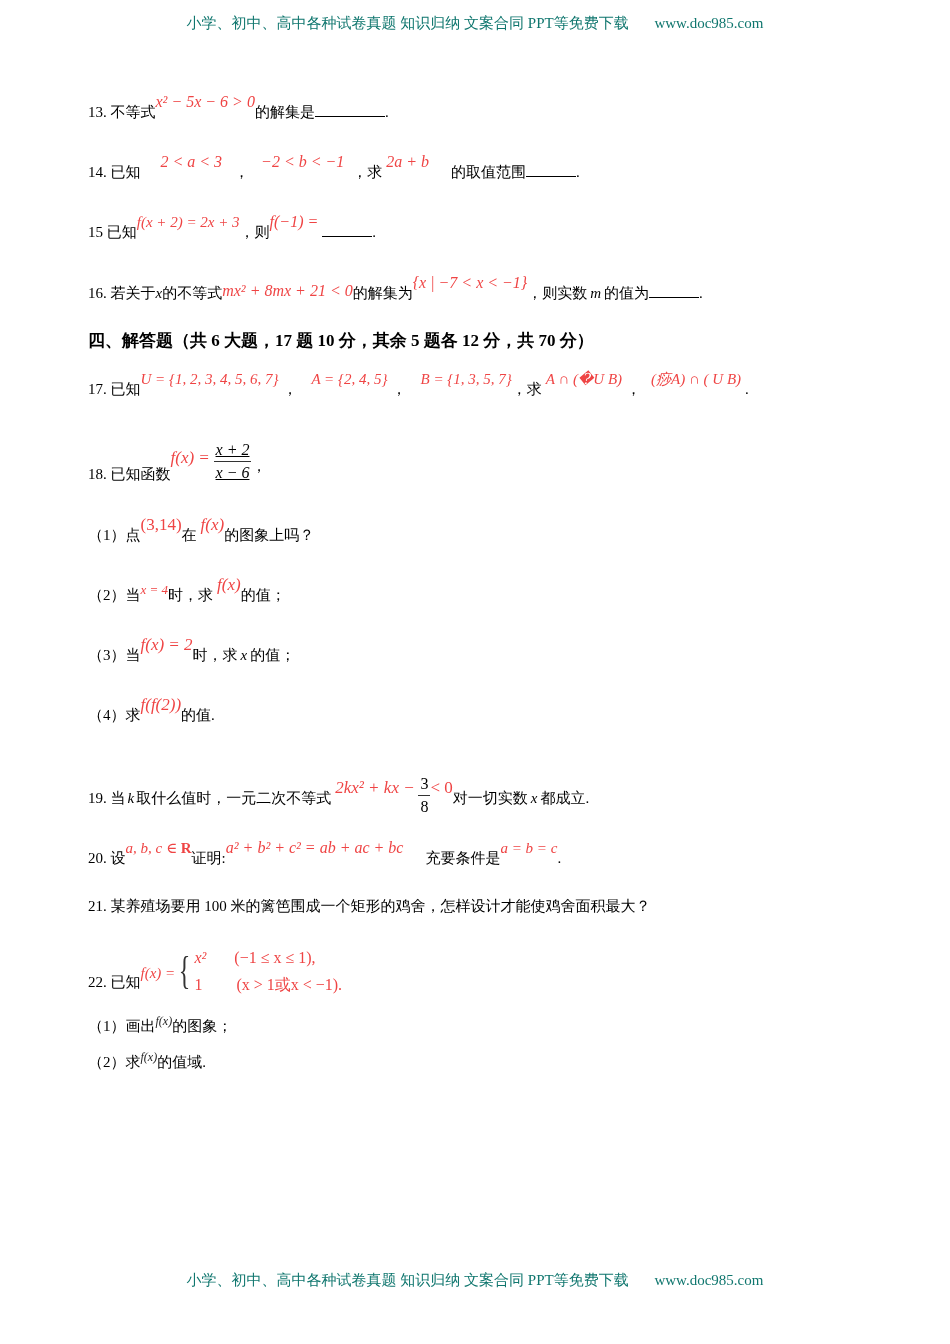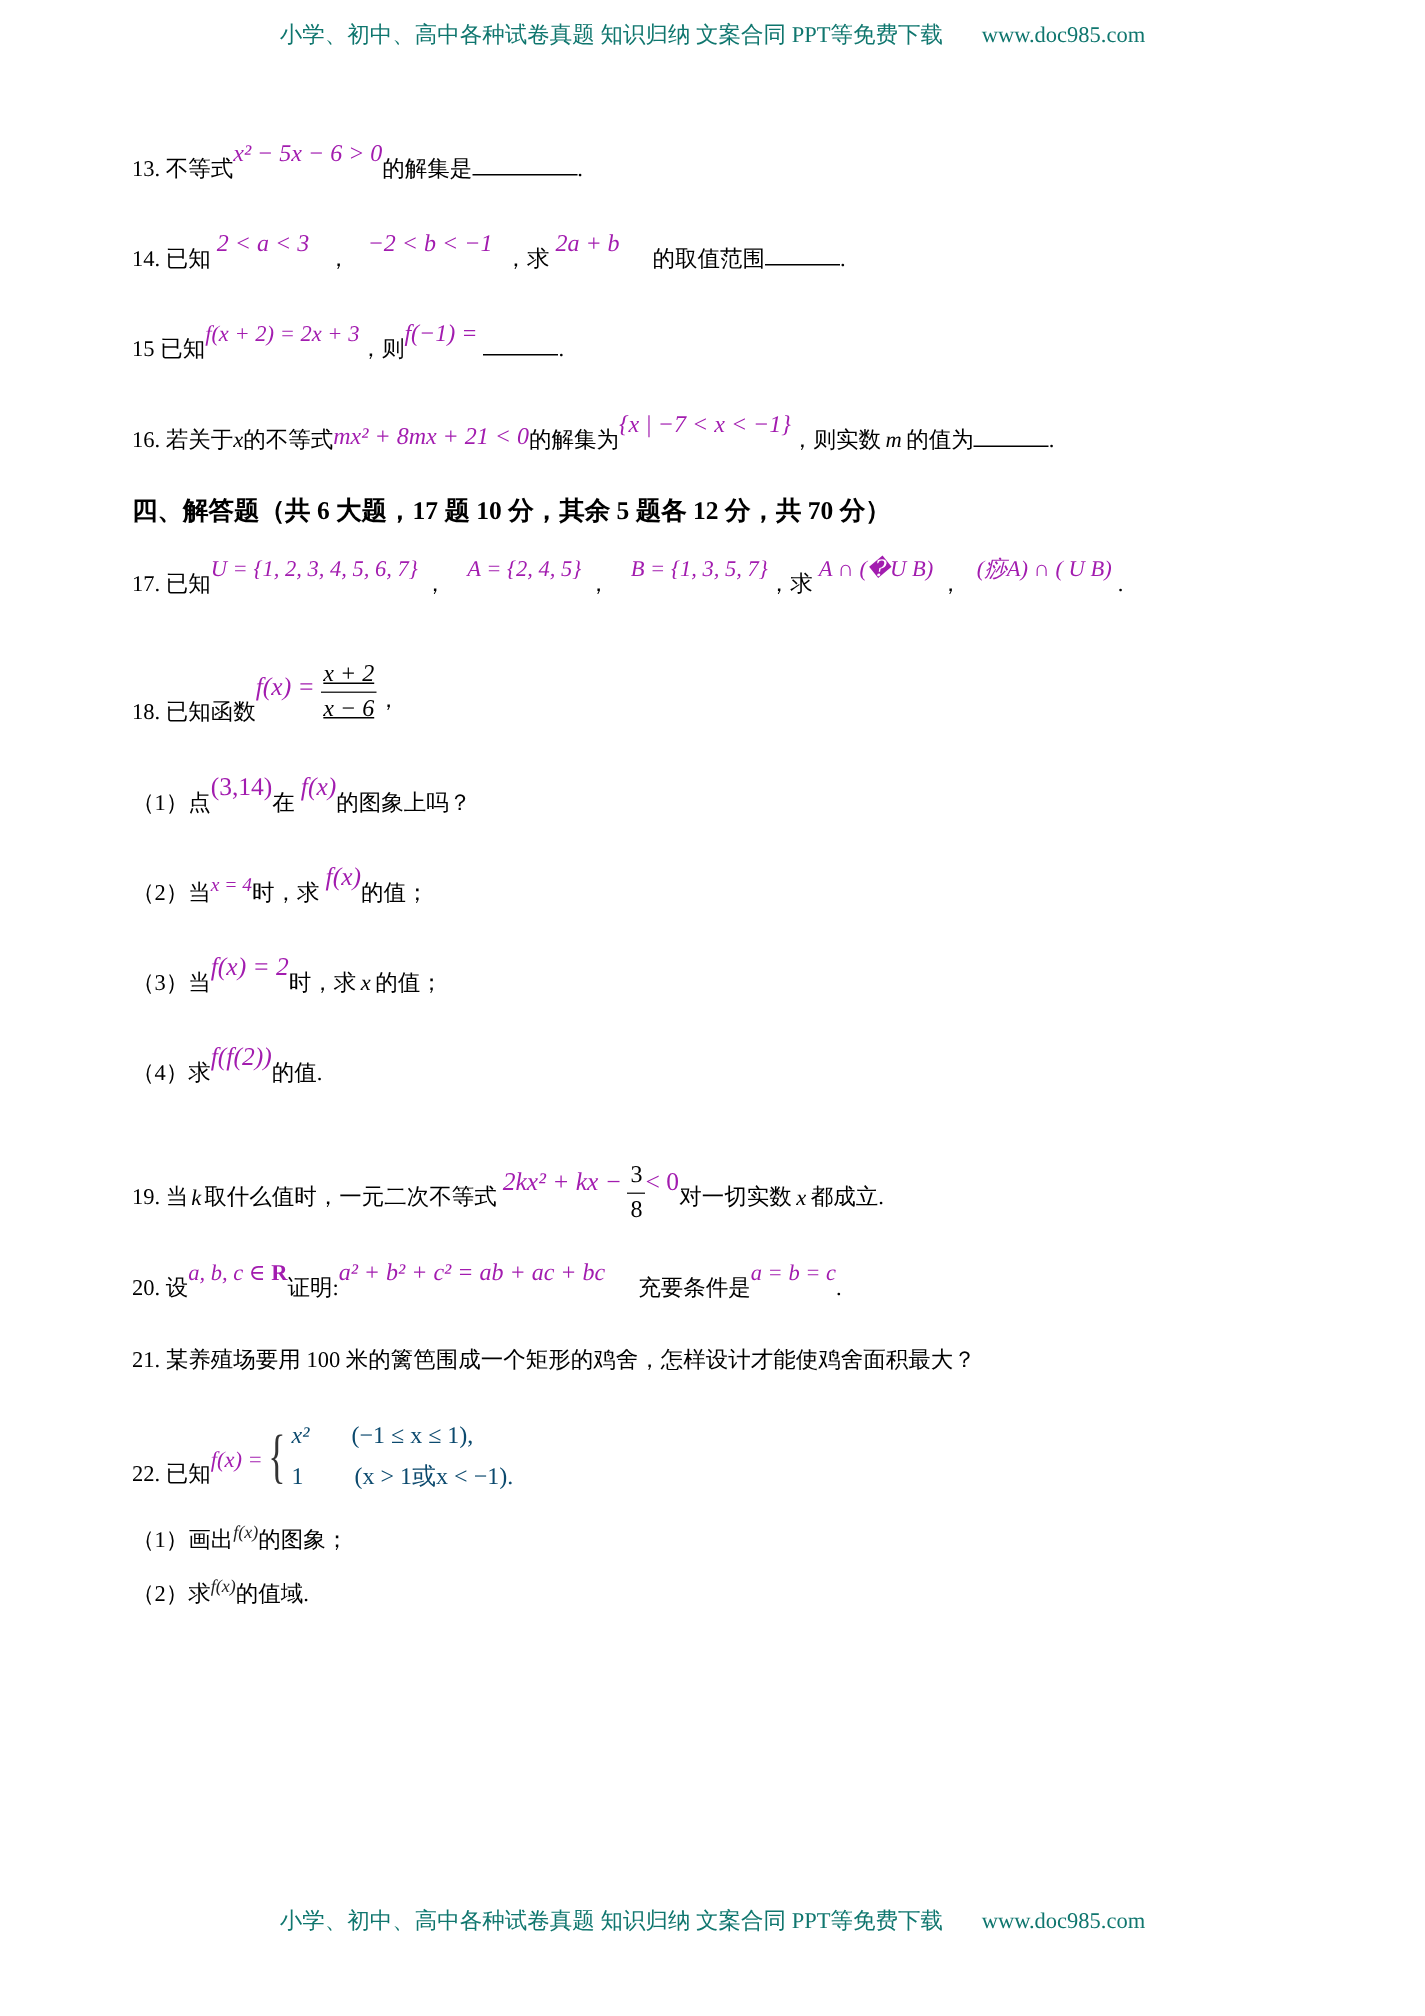--- a/index.html
+++ b/index.html
@@ -1,51 +1,51 @@
 <!DOCTYPE html>
 <html><head>
 <meta charset="utf-8">
 <style>
   html, body { margin:0; padding:0; background:#fff; }
   body { width:950px; height:1344px; position:relative; overflow:hidden;
          font-family:"Liberation Serif","DejaVu Serif",serif; color:#000; }
   .hdr { position:absolute; left:0; width:950px; text-align:center; font-size:15px; color:#0f766e; }
   .hdr .site { margin-left:22px; }
   .line { position:absolute; left:88px; font-size:15px; white-space:nowrap; }
-  .m { font-family:"Liberation Serif","DejaVu Serif",serif; font-style:italic; font-size:16px; color:#a21caf;
+  .m { font-family:"Liberation Serif","DejaVu Serif",serif; font-style:italic; font-size:16px; color:#ef4444;
        position:relative; top:-10px; }
   .blank { display:inline-block; border-bottom:1px solid #000; height:12px; vertical-align:baseline; }
   .section { position:absolute; left:88px; top:329px; font-size:17px; font-weight:bold;
              font-family:"Liberation Serif","DejaVu Serif",serif; }
   .frac { display:inline-flex; flex-direction:column; align-items:center; vertical-align:middle;
           font-style:italic; font-size:16px; position:relative; top:-2px; }
   .frac .num { border-bottom:1px solid #333; padding:0 2px; line-height:22px; }
   .frac .den { line-height:22px; padding:0 2px; }
   .brace { display:inline-block; font-size:40px; font-weight:100; vertical-align:middle; line-height:1; color:#333;
            position:relative; top:-4px; transform:scaleX(0.6); }
-  .cases { display:inline-block; vertical-align:middle; font-style:italic; font-size:16px; color:#0c4a6e;
+  .cases { display:inline-block; vertical-align:middle; font-style:italic; font-size:16px; color:#ef4444;
            position:relative; top:-4px; line-height:27px; }
   .cases .row span.cond { margin-left:28px; font-style:normal; }
   .small-m { font-style:italic; font-size:12px; position:relative; top:-6px; color:#222; }
   .bd { font-weight:bold; font-style:normal; }
 </style>
 </head>
 <body>
 
 <div class="hdr" style="top:14px;">
   <span>小学、初中、高中各种试卷真题  知识归纳  文案合同  PPT等免费下载</span>
   <span class="site">www.doc985.com</span>
 </div>
 
 <div class="line" style="top:103px;">
   <span>13. 不等式</span><span class="m">x² − 5x − 6 &gt; 0</span><span>的解集是</span><span class="blank" style="width:70px;"></span><span>.</span>
 </div>
 
 <div class="line" style="top:163px;">
-  <span>14. 已知</span><span class="m" style="margin-left:4px;">2 &lt; a &lt; 3</span><span style="margin:0 12px;">，</span><span class="m">−2 &lt; b &lt; −1</span><span style="margin-left:8px;">，求</span><span class="m" style="margin-left:4px;margin-right:22px;">2a + b</span><span>的取值范围</span><span class="blank" style="width:50px;"></span><span>.</span>
+  <span>14. 已知</span><span class="m" style="margin-left:20px;">2 &lt; a &lt; 3</span><span style="margin:0 12px;">，</span><span class="m">−2 &lt; b &lt; −1</span><span style="margin-left:8px;">，求</span><span class="m" style="margin-left:4px;margin-right:22px;">2a + b</span><span>的取值范围</span><span class="blank" style="width:50px;"></span><span>.</span>
 </div>
 
 <div class="line" style="top:223px;">
   <span>15  已知</span><span class="m" style="font-size:15px;">f(x + 2) = 2x + 3</span><span>，则</span><span class="m">f(−1) =</span><span class="blank" style="width:50px;margin-left:4px;"></span><span>.</span>
 </div>
 
 <div class="line" style="top:284px;">
   <span>16. 若关于</span><i>x</i><span>的不等式</span><span class="m" style="top:-2px;">mx² + 8mx + 21 &lt; 0</span><span>的解集为</span><span class="m">{x | −7 &lt; x &lt; −1}</span><span>，则实数</span><i style="margin:0 3px;">m</i><span>的值为</span><span class="blank" style="width:50px;"></span><span>.</span>
 </div>
 

